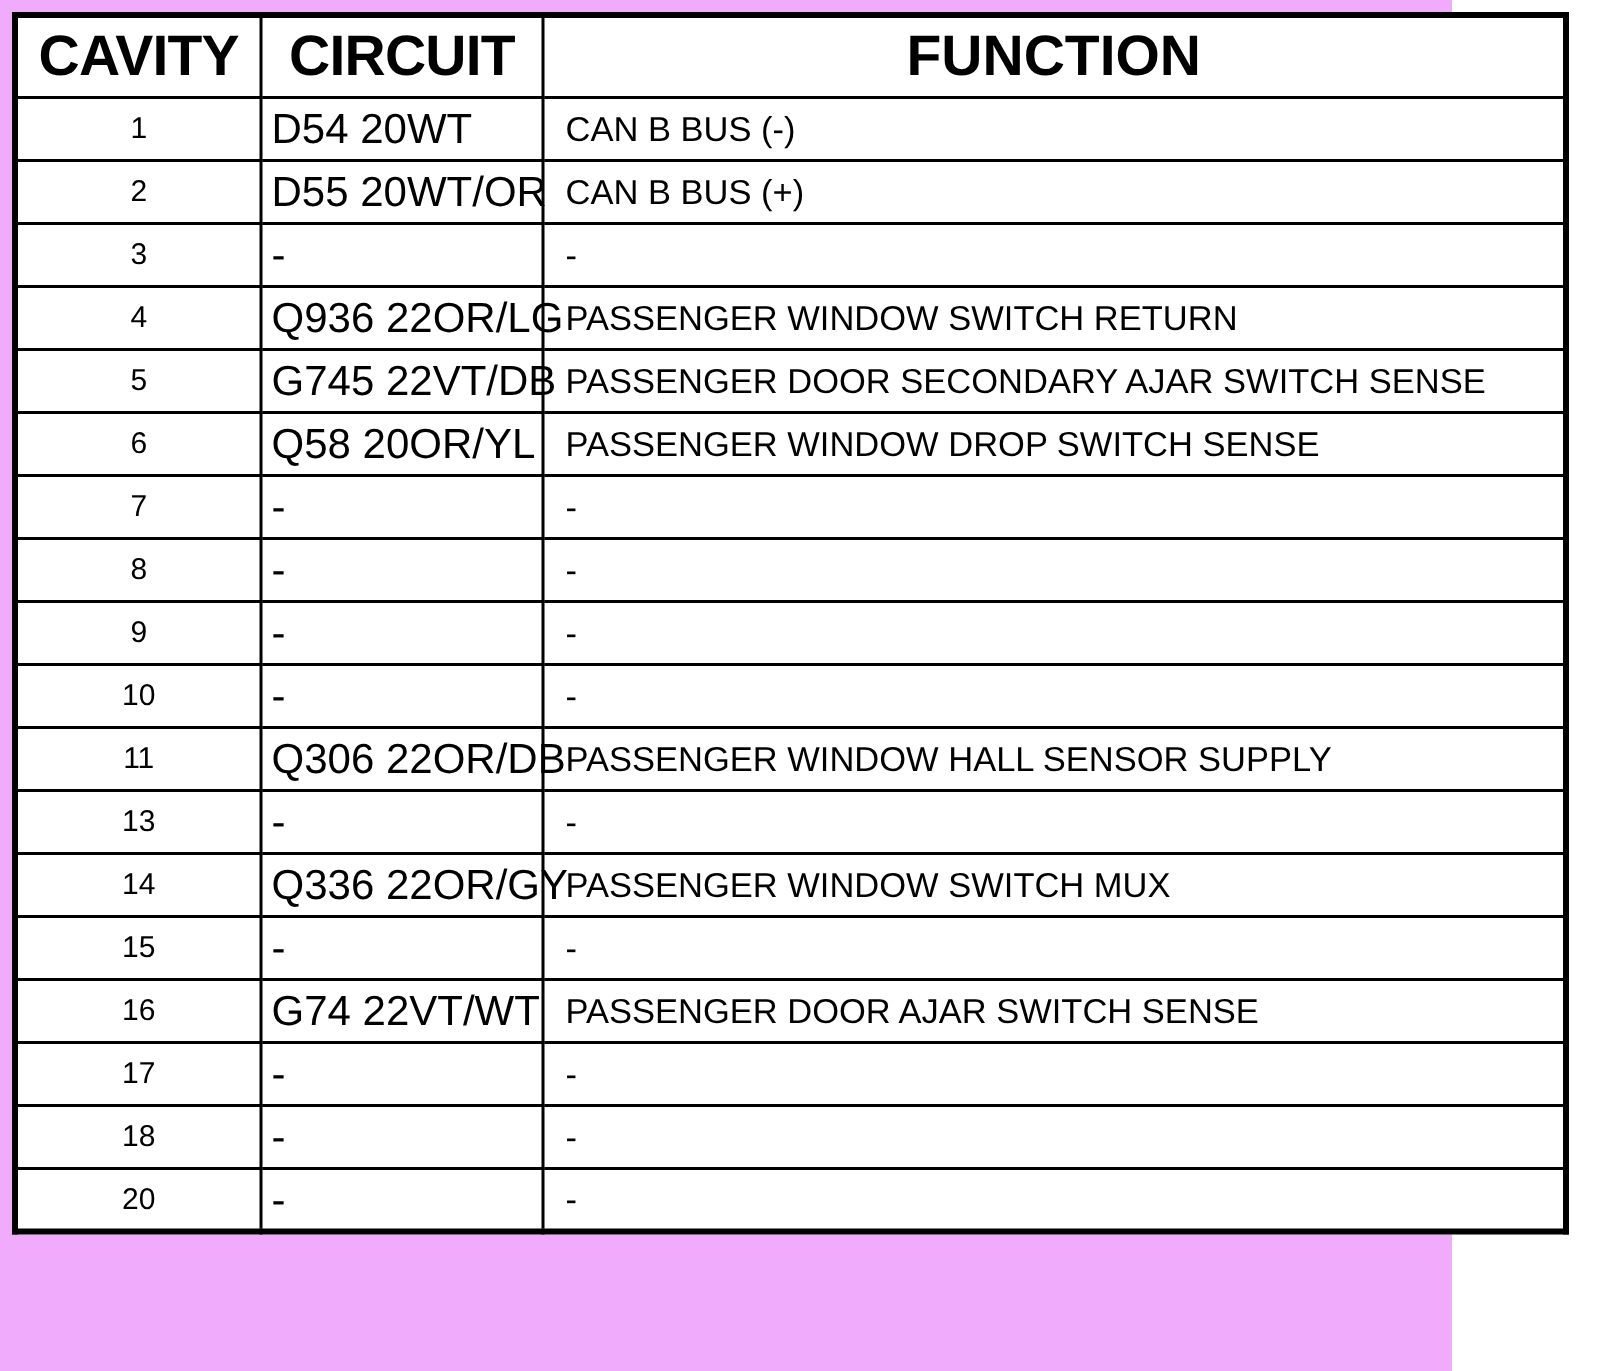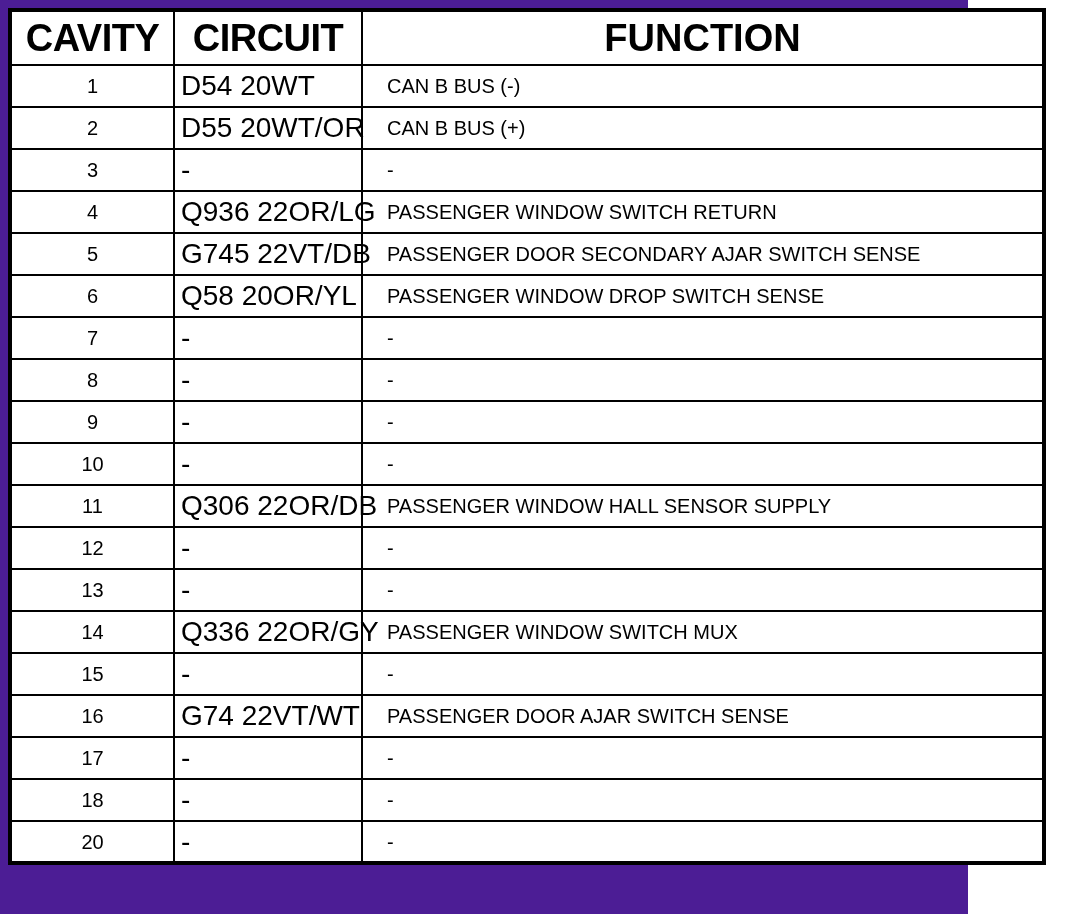--- a/index.html
+++ b/index.html
@@ -12,21 +12,21 @@
     height: 914px;
     font-family: "Liberation Sans", sans-serif;
     color: #000000;
     overflow: hidden;
   }
 
   .sheet {
     position: relative;
     width: 968px;
     height: 914px;
-    background: #4c1d95;
+    background: #f0abfc;
     box-sizing: border-box;
   }
 
   .pinout-table {
     position: absolute;
     left: 8px;
     top: 8px;
     width: 1034px;
     border-collapse: collapse;
     table-layout: fixed;
@@ -70,23 +70,23 @@
   }
   td.cell-circuit {
     text-align: left;
     font-size: 28px;
     line-height: 1;
     padding-left: 6px;
     white-space: nowrap;
   }
   td.cell-function {
     text-align: left;
-    font-size: 20px;
-    line-height: 1;
-    padding-left: 24px;
+    font-size: 23px;
+    line-height: 1;
+    padding-left: 14px;
     white-space: nowrap;
   }
 </style>
 </head>
 <body>
 
 <div class="sheet">
 
   <table class="pinout-table">
     <colgroup>
@@ -151,25 +151,20 @@
           <td class="cell-cavity">10</td>
           <td class="cell-circuit">-</td>
           <td class="cell-function">-</td>
         </tr>
         <tr>
           <td class="cell-cavity">11</td>
           <td class="cell-circuit">Q306 22OR/DB</td>
           <td class="cell-function">PASSENGER WINDOW HALL SENSOR SUPPLY</td>
         </tr>
         <tr>
-          <td class="cell-cavity">12</td>
-          <td class="cell-circuit">-</td>
-          <td class="cell-function">-</td>
-        </tr>
-        <tr>
           <td class="cell-cavity">13</td>
           <td class="cell-circuit">-</td>
           <td class="cell-function">-</td>
         </tr>
         <tr>
           <td class="cell-cavity">14</td>
           <td class="cell-circuit">Q336 22OR/GY</td>
           <td class="cell-function">PASSENGER WINDOW SWITCH MUX</td>
         </tr>
         <tr>

